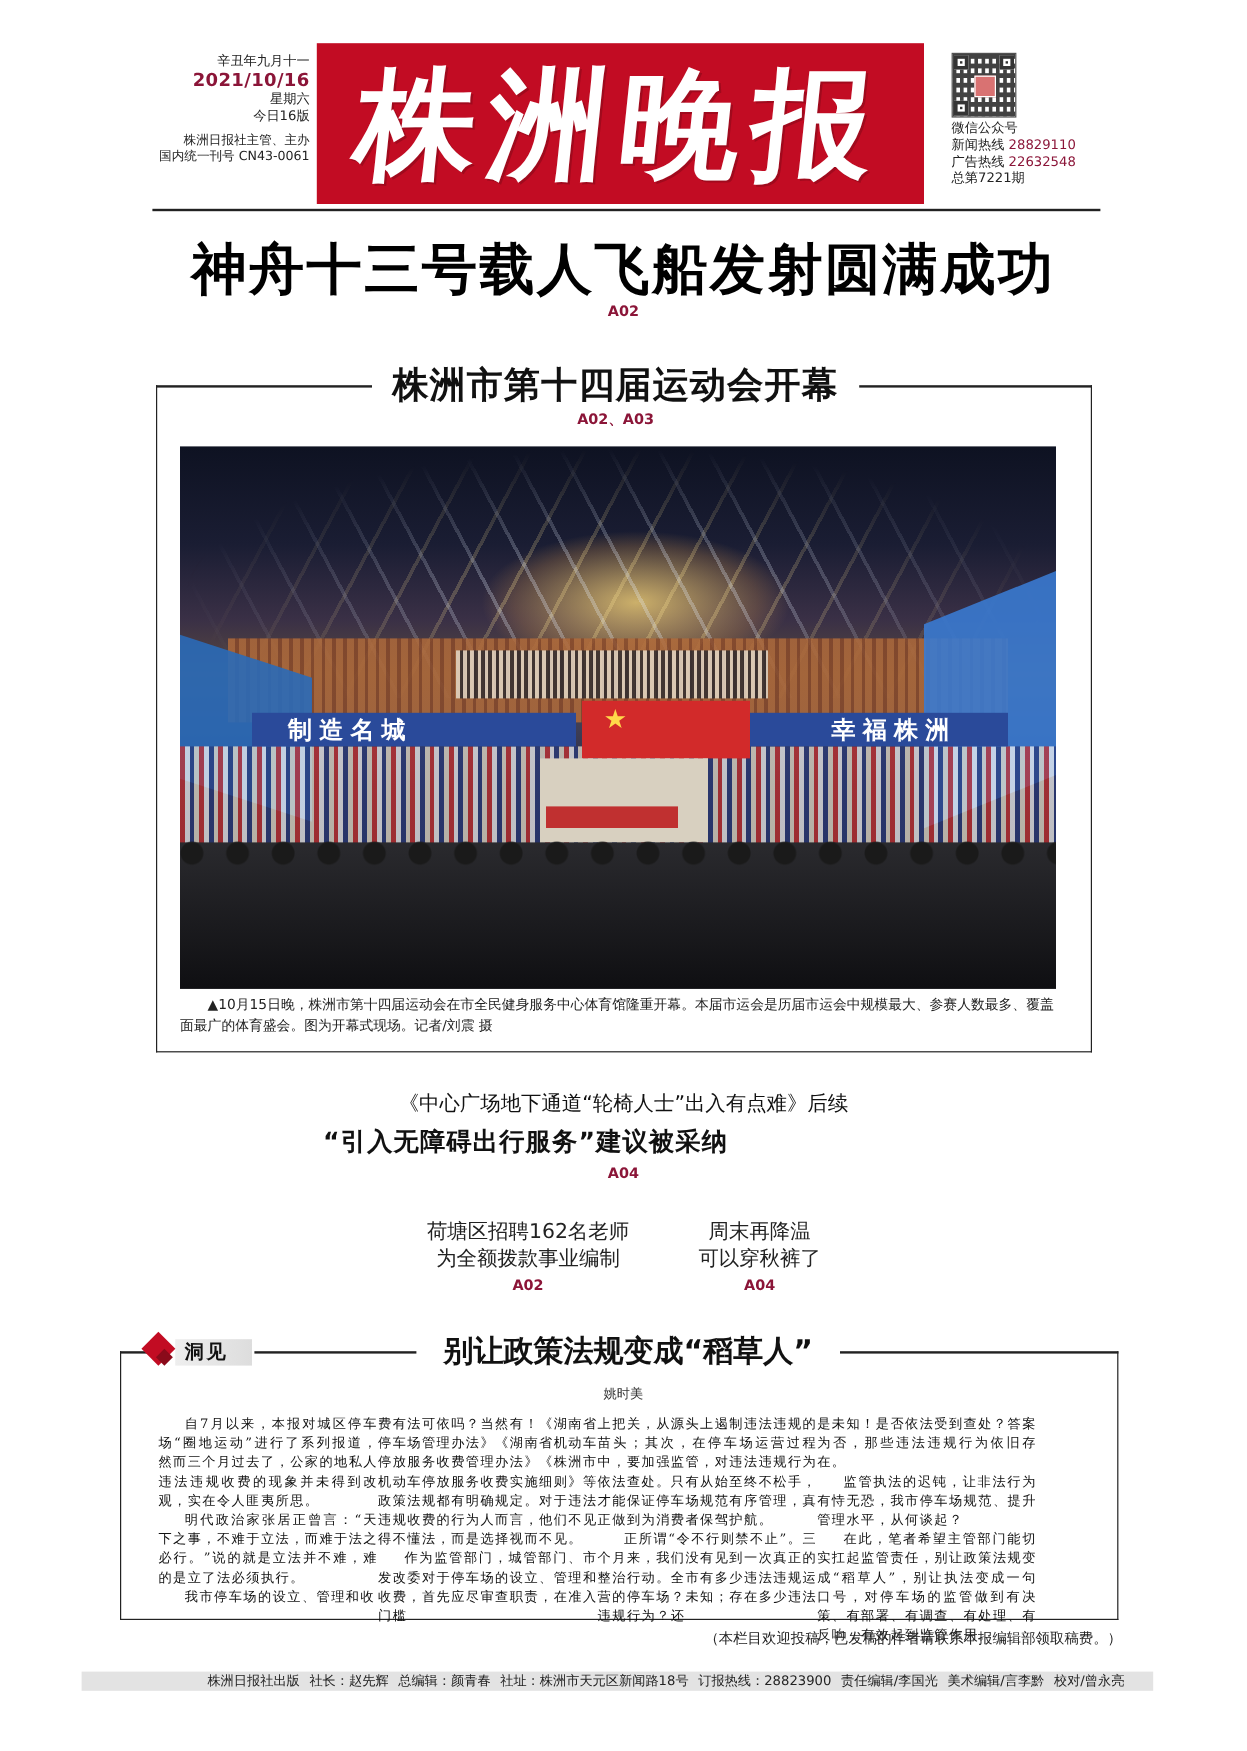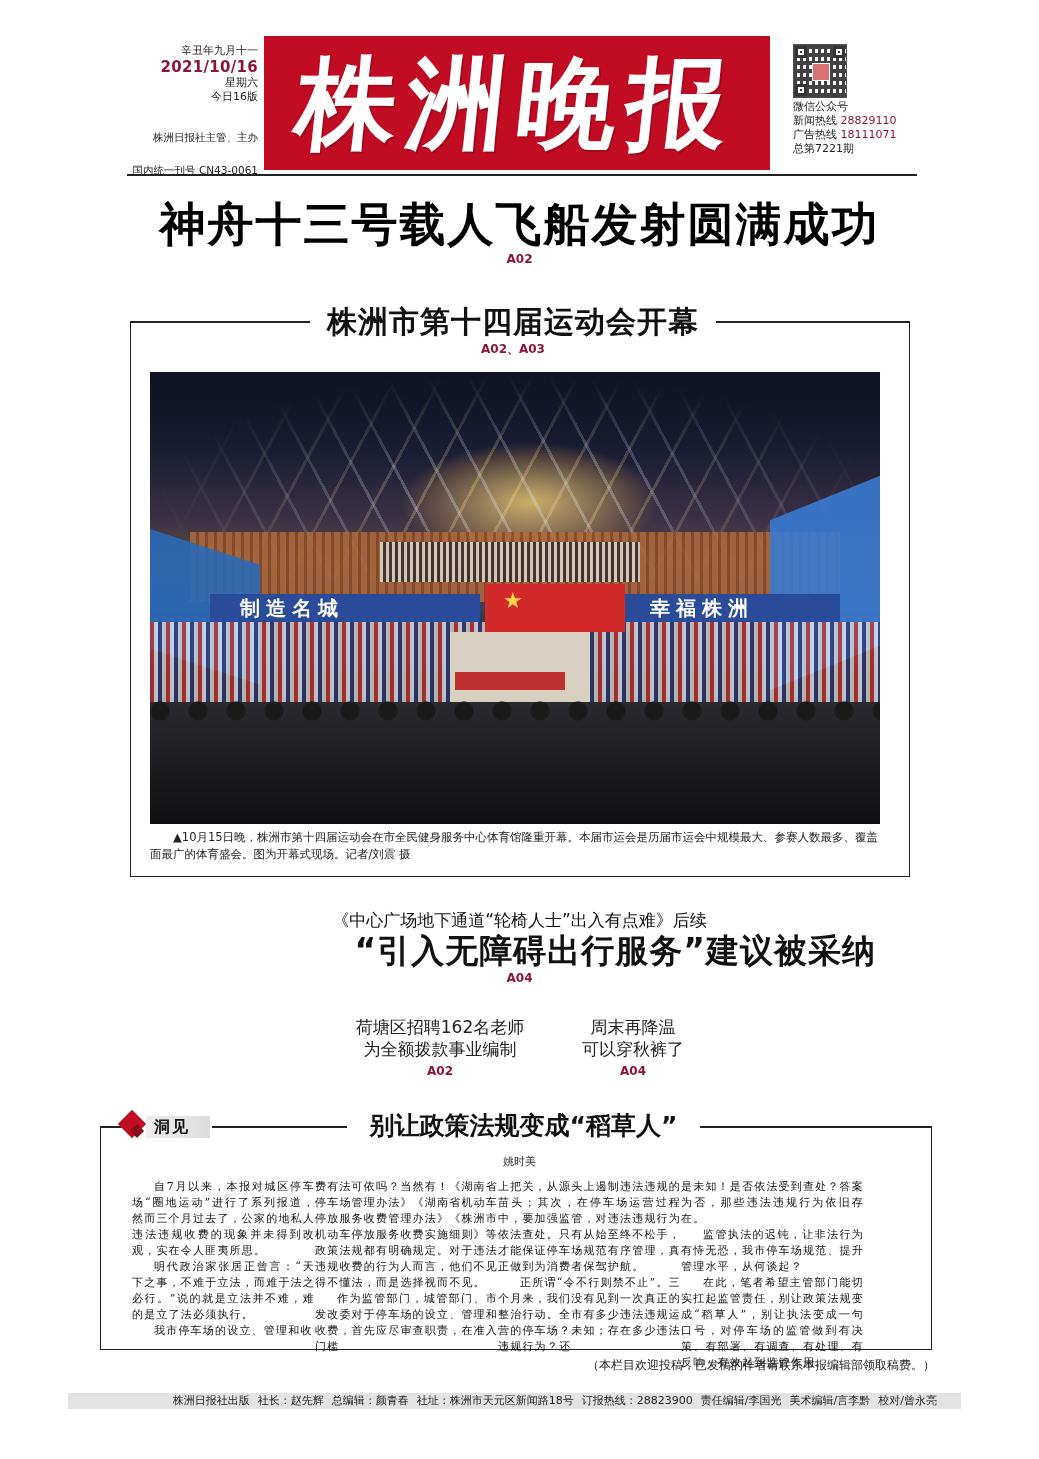--- a/index.html
+++ b/index.html
@@ -3,21 +3,21 @@
 <meta charset="utf-8">
 <style>
   html, body { margin: 0; padding: 0; background: #ffffff; }
   body {
     width: 1039px; height: 1459px; position: relative; overflow: hidden;
     font-family: "DejaVu Sans", "Liberation Sans", sans-serif; color: #111;
   }
   .abs { position: absolute; }
   .dateinfo { left: 130px; top: 44px; width: 128px; text-align: right; font-size: 11px; line-height: 14px; color: #222; }
   .dateinfo .date { font-size: 15px; font-weight: bold; color: #8b1538; line-height: 18px; letter-spacing: 0.3px; }
-  .dateinfo .small { font-size: 10.5px; line-height: 13px; margin-top: 20px; }
+  .dateinfo .small { font-size: 10.5px; line-height: 13px; }
   .dateinfo .gap { height: 7px; }
   .masthead { left: 264px; top: 36px; width: 506px; height: 134px; background: #c20c23;
     display: flex; align-items: center; justify-content: center; }
   .masthead span { color: #fff; font-family: "DejaVu Serif", "Liberation Serif", serif; font-weight: bold;
     font-size: 100px; letter-spacing: 10px; line-height: 1; transform: skewX(-6deg); text-shadow: 2px 2px 0 #a00a1d; }
   .qr { left: 793px; top: 44px; width: 52px; height: 52px; background: #fff; border: 1px solid #333;
     background-image:
       linear-gradient(90deg, #222 50%, transparent 50%),
       linear-gradient(#222 50%, transparent 50%);
     background-size: 6px 6px, 8px 8px; opacity: 0.85; }
@@ -42,37 +42,37 @@
       repeating-linear-gradient(118deg, transparent 0 18px, rgba(255,230,150,0.25) 18px 21px, transparent 21px 40px);
     -webkit-mask-image: radial-gradient(ellipse at 50% 60%, #000 20%, transparent 70%);
             mask-image: radial-gradient(ellipse at 50% 60%, #000 20%, transparent 70%); }
   .photo .glow { position: absolute; left: 250px; top: 70px; width: 260px; height: 120px; border-radius: 50%;
     background: radial-gradient(ellipse, rgba(255,220,120,0.75), rgba(255,180,80,0.2) 55%, transparent 70%); }
   .photo .stands { position: absolute; left: 40px; top: 160px; width: 650px; height: 70px;
     background: repeating-linear-gradient(90deg, #b06a3a 0 6px, #8a4a2a 6px 9px); opacity: 0.85; }
   .photo .crowd { position: absolute; left: 230px; top: 170px; width: 260px; height: 40px;
     background: repeating-linear-gradient(90deg, #e8e0d0 0 3px, #2a2a30 3px 6px); opacity: 0.8; }
   .photo .banner-l { position: absolute; left: 60px; top: 222px; width: 270px; height: 28px; background: #2a4a9a; }
-  .photo .banner-r { position: absolute; left: 470px; top: 222px; width: 220px; height: 28px; background: #2a4a9a; }
+  .photo .banner-r { position: absolute; left: 470px; top: 222px; width: 220px; height: 28px; background: #2a4a9a; text-align: center; }
   .photo .banner-l span, .photo .banner-r span { color: #fff; font-size: 20px; font-weight: bold; letter-spacing: 6px; line-height: 28px; padding-left: 30px; }
   .photo .flag { position: absolute; left: 335px; top: 212px; width: 140px; height: 48px; background: #d22a2a; }
   .photo .flag::before { content: "★"; position: absolute; left: 18px; top: 4px; color: #ffd84a; font-size: 22px; }
   .photo .wing-l { position: absolute; left: -30px; top: 170px; width: 140px; height: 120px; background: #2a6ab8; transform: skewY(18deg); opacity: 0.9; }
   .photo .wing-r { position: absolute; left: 620px; top: 120px; width: 140px; height: 170px; background: #3a7ad0; transform: skewY(-22deg); opacity: 0.9; }
   .photo .floor { position: absolute; left: 0; top: 250px; width: 730px; height: 90px;
     background: repeating-linear-gradient(90deg, #c63030 0 4px, #f2f2f2 4px 8px, #2a3a7a 8px 12px, #e8e0cc 12px 16px); opacity: 0.75; }
   .photo .stage { position: absolute; left: 300px; top: 260px; width: 140px; height: 70px; background: #d8d0c0; }
   .photo .redblock { position: absolute; left: 305px; top: 300px; width: 110px; height: 18px; background: #c03030; }
   .photo .front { position: absolute; left: 0; top: 330px; width: 730px; height: 122px;
     background: linear-gradient(180deg, #2a2a2e, #0f0f12); }
   .photo .heads { position: absolute; left: 0; top: 325px; width: 730px; height: 40px;
     background: radial-gradient(circle at 10px 14px, #1a1a1a 9px, transparent 10px) 0 0/38px 40px repeat-x; }
   .caption { left: 150px; top: 829px; width: 730px; font-size: 11.5px; line-height: 17px; color: #222; text-indent: 2em; }
   .sub-kicker { left: 0; top: 909px; width: 1039px; text-align: center; font-size: 17px; line-height: 22px; color: #111; }
-  .headline3 { left: 0; top: 932px; width: 876px; text-align: right; font-size: 33px; font-weight: bold; line-height: 38px; letter-spacing: 1px; }
+  .headline3 { left: 0; top: 932px; width: 876px; text-align: center; font-size: 21px; font-weight: bold; line-height: 38px; letter-spacing: 1px; }
   .brief { font-size: 17px; line-height: 22px; text-align: center; color: #222; }
   .frame2 { left: 100px; top: 1126px; width: 832px; height: 224px; border: 1.5px solid #222; border-top: none; box-sizing: border-box; }
   .frame2-topl { left: 100px; top: 1126px; width: 28px; height: 1.5px; background: #222; }
   .frame2-topm { left: 212px; top: 1126px; width: 135px; height: 1.5px; background: #222; }
   .frame2-topr { left: 700px; top: 1126px; width: 232px; height: 1.5px; background: #222; }
   .column-tag { left: 118px; top: 1110px; width: 96px; height: 32px; }
   .column-tag .tagbg { position: absolute; left: 28px; top: 6px; width: 64px; height: 22px;
     background: linear-gradient(90deg, #eee, #ddd); }
   .column-tag .diamond { position: absolute; left: 4px; top: 4px; width: 20px; height: 20px; background: #c20c23; transform: rotate(45deg); }
   .column-tag .diamond2 { position: absolute; left: 14px; top: 16px; width: 10px; height: 10px; background: #8a0a1a; transform: rotate(45deg); }
@@ -112,21 +112,21 @@
 </div>
 
 <div class="abs contact">
   <div>微信公众号</div>
   <div>
     <span>新闻热线</span>
     <span class="num">28829110</span>
   </div>
   <div>
     <span>广告热线</span>
-    <span class="num">18111071</span>
+    <span class="num">22632548</span>
   </div>
   <div>总第7221期</div>
 </div>
 
 <div class="abs topline"></div>
 
 <div class="abs headline1">神舟十三号载人飞船发射圆满成功</div>
 <div class="abs ref" style="left:0;top:252px;width:1039px;">A02</div>
 
 <div class="abs frame1"></div>

